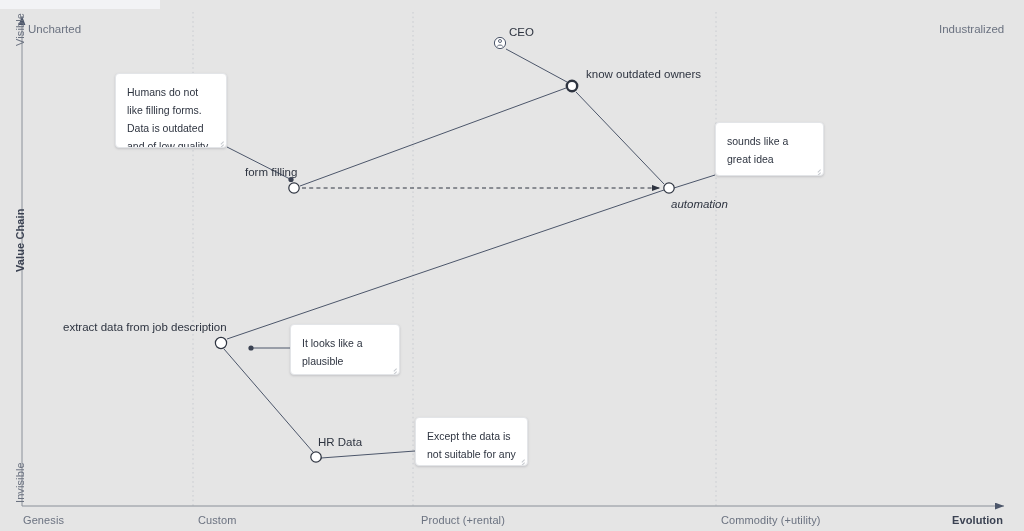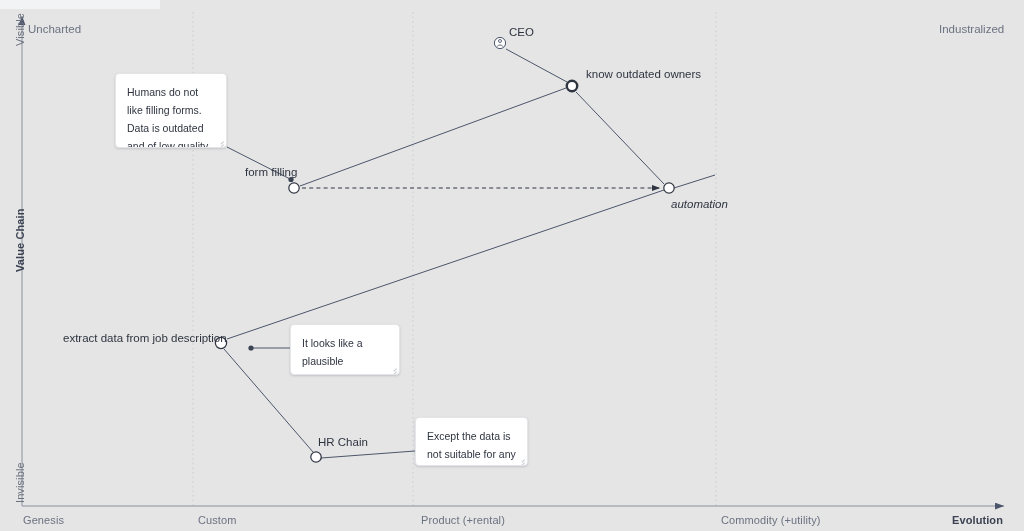--- a/index.html
+++ b/index.html
@@ -181,28 +181,32 @@
   <div class="axis-label" style="left:23px; top:514px;">Genesis</div>
   <div class="axis-label" style="left:198px; top:514px;">Custom</div>
   <div class="axis-label" style="left:421px; top:514px;text-align:center;">Product (+rental)</div>
   <div class="axis-label" style="left:721px; top:514px;">Commodity (+utility)</div>
   <div class="axis-label bold" style="left:952px; top:514px;">Evolution</div>
 
   <div class="node-label" style="left:509px; top:26px;">CEO</div>
   <div class="node-label" style="left:586px; top:68px;">know outdated owners</div>
   <div class="node-label" style="left:245px; top:166px;">form filling</div>
   <div class="node-label" style="left:671px; top:198px;font-style:italic;">automation</div>
-  <div class="node-label" style="left:63px; top:332px;">extract data from job description</div>
-  <div class="node-label" style="left:318px; top:436px;">HR Chain</div>
+  <div class="node-label" style="left:63px; top:321px;">extract data from job description</div>
+  <div class="node-label" style="left:318px; top:436px;">HR Data</div>
 
   <div class="note-box" style="left:115px; top:73px; width:112px; height:75px;">
     <span>Humans do not like filling forms. Data is outdated and of low quality.</span>
     <span class="note-resize"></span>
   </div>
 
+  <div class="note-box" style="left:715px; top:122px; width:109px; height:54px;">
+    <span>sounds like a great idea</span>
+    <span class="note-resize"></span>
+  </div>
 
   <div class="note-box" style="left:290px; top:324px; width:110px; height:51px;">
     <span>It looks like a plausible experiment</span>
     <span class="note-resize"></span>
   </div>
 
   <div class="note-box" style="left:415px; top:417px; width:113px; height:49px;">
     <span>Except the data is not suitable for any automation :D</span>
     <span class="note-resize"></span>
   </div>

